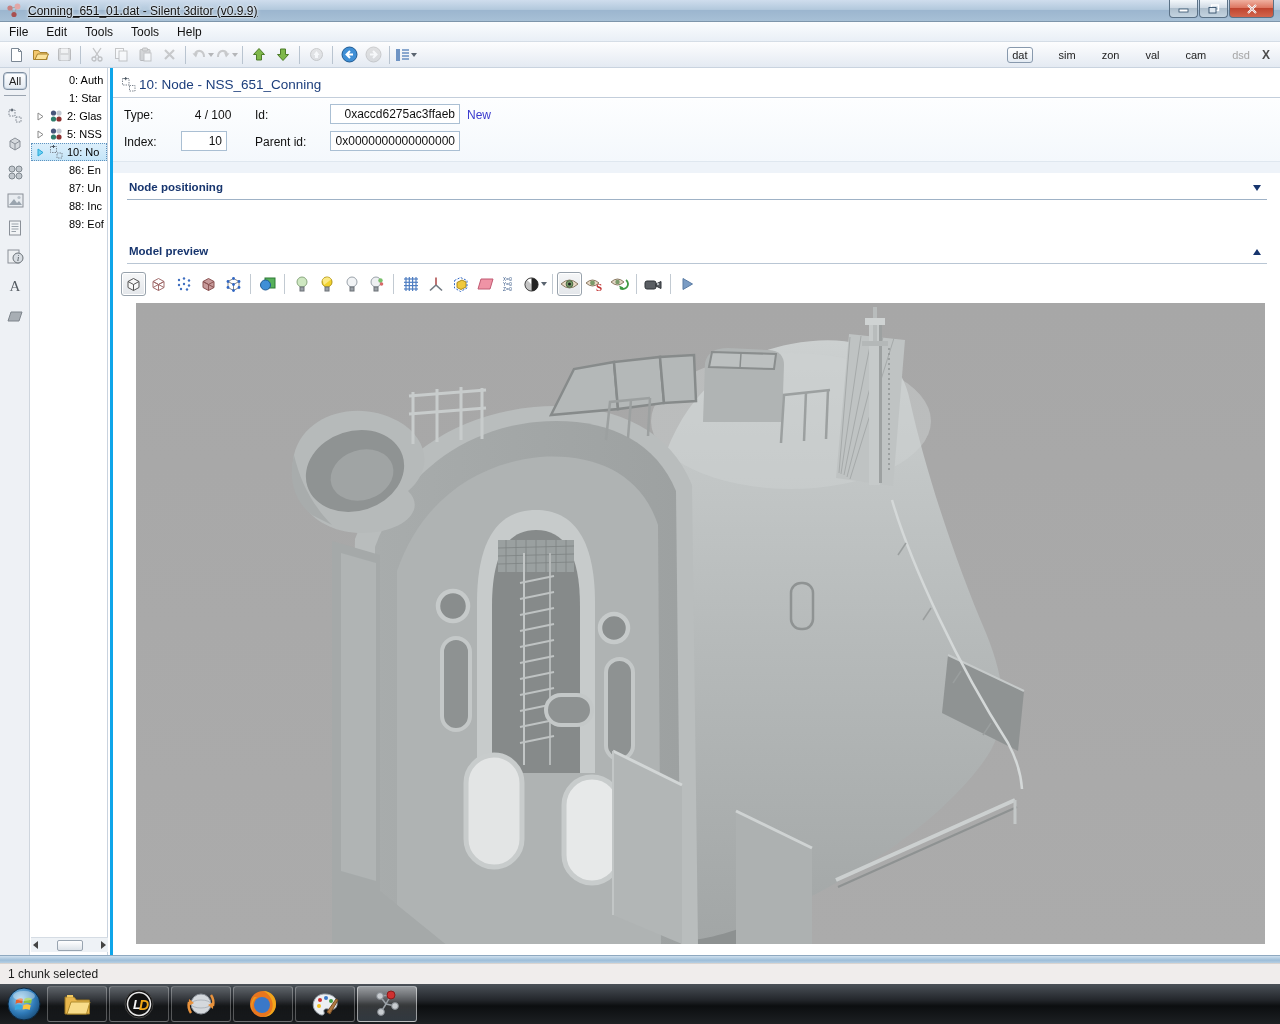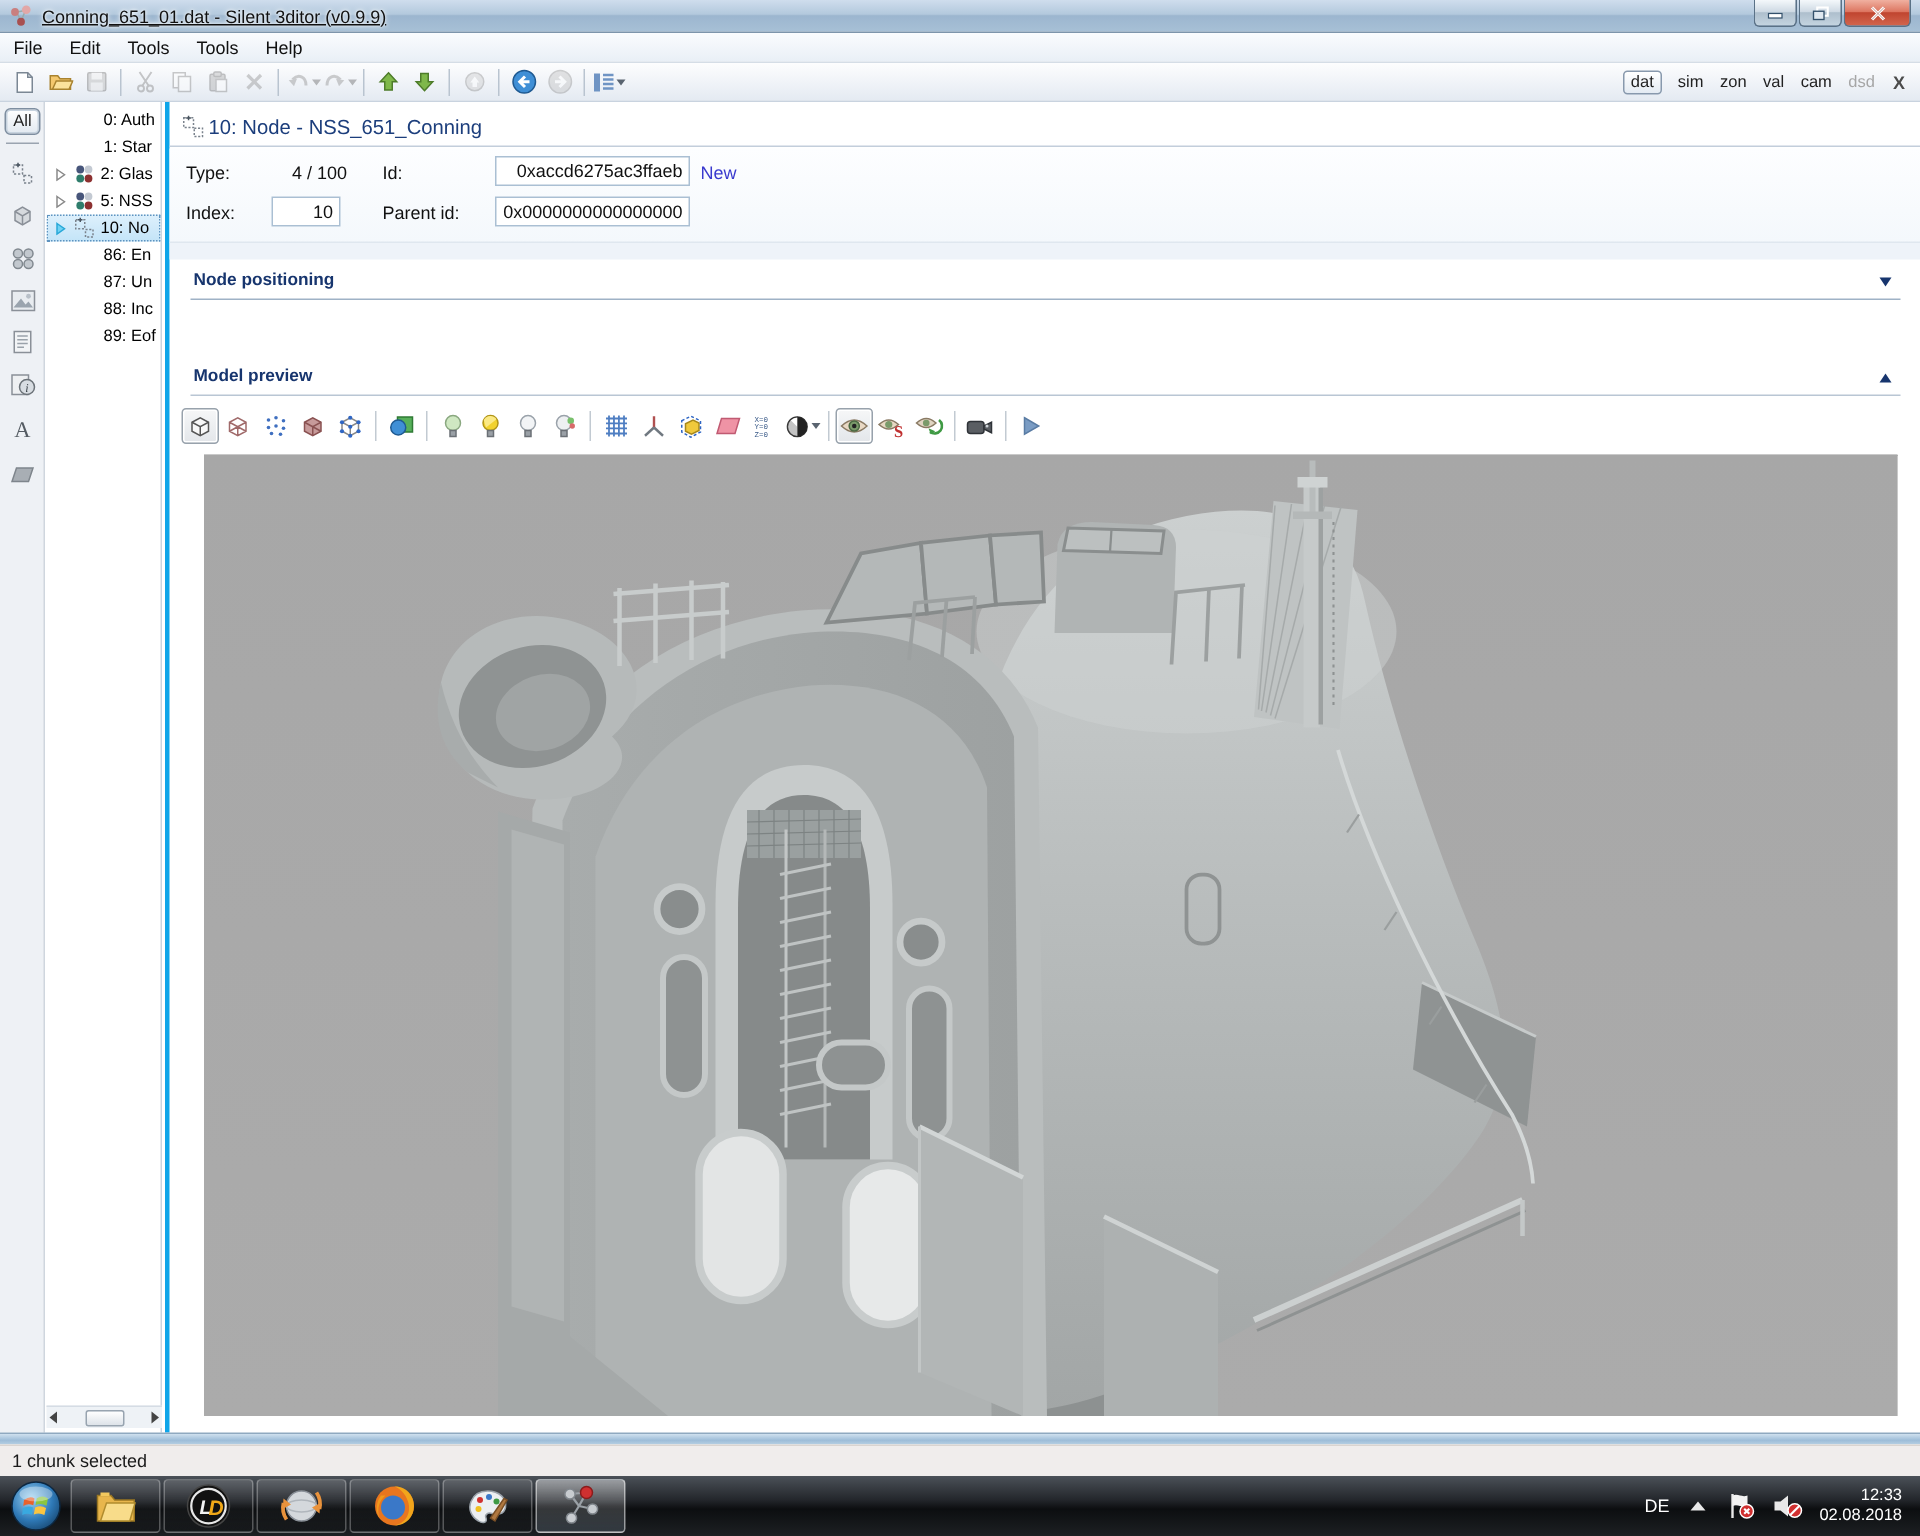--- a/index.html
+++ b/index.html
@@ -26,21 +26,21 @@
   
   .toolbar{left:0;top:42px;width:1280px;height:26px;
     background:linear-gradient(#fdfdfe,#e4eaf2);border-bottom:1px solid #c9d3df;
     display:flex;align-items:center;padding-left:4px;}
   .tbtn{width:24px;height:22px;display:flex;align-items:center;justify-content:center;border-radius:2px;}
   .tbtn.dis{opacity:.42;filter:grayscale(1);}
   .tsep{width:1px;height:18px;background:#b9c4d0;margin:0 4px;}
   .tcaret{width:0;height:0;border-left:3px solid transparent;border-right:3px solid transparent;
           border-top:4px solid #5a6470;margin-left:1px;}
   .modes{position:absolute;right:10px;top:47px;display:flex;align-items:center;font-size:11px;color:#222;}
-  .mode{margin-left:11px;}
+  .mode{margin-left:26px;}
   .mode.active{border:1px solid #8899ad;border-radius:3px;padding:1px 4px;
     background:linear-gradient(#ffffff,#e4ebf3);margin-left:0;}
   .mode.dis{color:#a6a6a6;}
   .mode-close{margin-left:12px;font-weight:bold;color:#4c4c4c;font-size:12px;}
 
   
   .iconstrip{left:0;top:68px;width:30px;height:887px;background:#eef1f5;border-right:1px solid #cfd6de;}
   .all-btn{position:absolute;left:3px;top:4px;width:24px;height:18px;border:1px solid #7e8ea0;
     border-radius:4px;background:linear-gradient(#fff,#e2e9f1);font-size:11px;color:#222;
     display:flex;align-items:center;justify-content:center;box-shadow:0 0 0 1px #c6d2de inset;}
@@ -828,33 +828,14 @@
           <line x1="14" y1="15" x2="9" y2="23"></line>
         </g>
         <circle cx="8" cy="7" r="3.4" fill="#c8ccd0" stroke="#80868c"></circle>
         <circle cx="19" cy="6" r="4" fill="#d03030" stroke="#8a1c1c"></circle>
         <circle cx="23" cy="17" r="3.4" fill="#c8ccd0" stroke="#80868c"></circle>
         <circle cx="9" cy="23" r="3.4" fill="#c8ccd0" stroke="#80868c"></circle>
       </svg>
     </div>
   </div>
 
-  <div class="tray">
-    <span class="lang">DE</span>
-    <span class="tray-caret"></span>
-    <svg width="20" height="18" viewBox="0 0 20 18" style="margin-right:10px">
-      <path d="M4 1 V17" stroke="#e8e8e8" stroke-width="1.6"></path>
-      <path d="M4 2 C8 0.5 10 3.5 14 2 V9 C10 10.5 8 7.5 4 9 z" fill="#f2f2f2"></path>
-      <circle cx="13.5" cy="12.5" r="4.5" fill="#d03030" stroke="#fff" stroke-width="1"></circle>
-      <path d="M11.8 10.8 L15.2 14.2 M15.2 10.8 L11.8 14.2" stroke="#fff" stroke-width="1.4"></path>
-    </svg>
-    <svg width="22" height="18" viewBox="0 0 22 18">
-      <path d="M2 6 H6 L11 2 V16 L6 12 H2 z" fill="#e8e8e8"></path>
-      <circle cx="15.5" cy="12" r="4.5" fill="#d03030" stroke="#fff" stroke-width="1"></circle>
-      <line x1="12.5" y1="15" x2="18.5" y2="9" stroke="#fff" stroke-width="1.4"></line>
-    </svg>
-    <div class="clock">
-      <div>12:33</div>
-      <div>02.08.2018</div>
-    </div>
-  </div>
 
 </div>
 
 </body></html>

